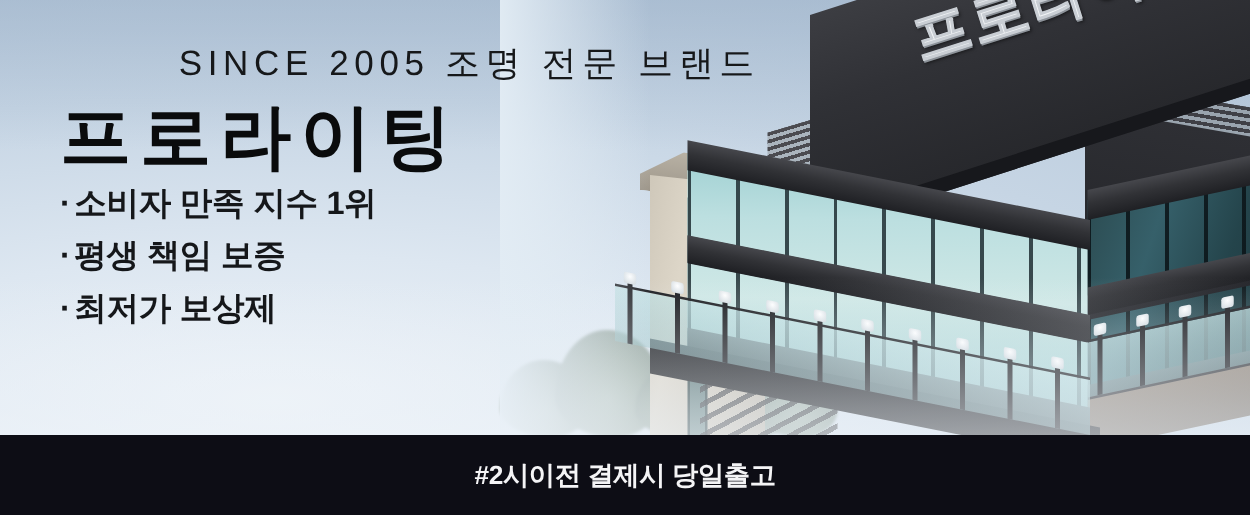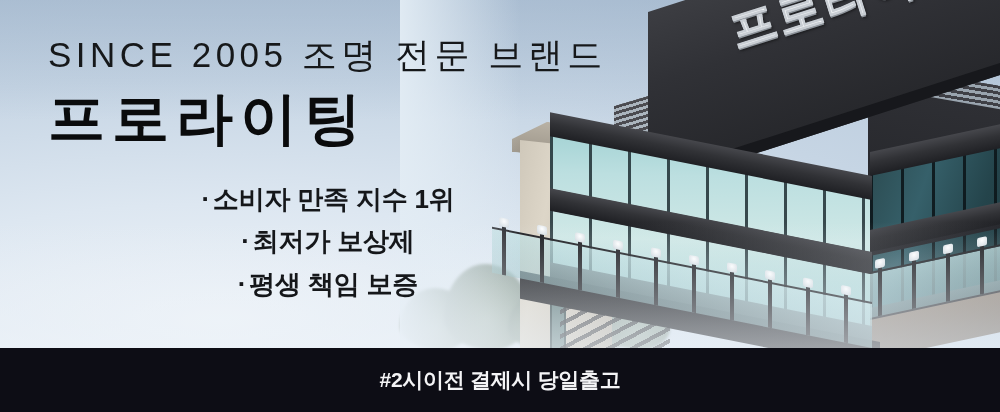--- a/index.html
+++ b/index.html
@@ -199,39 +199,38 @@
     position:absolute;left:0;top:0;width:120px;height:100%;
     background:linear-gradient(to right,rgba(226,236,244,.96),rgba(226,236,244,0));
     pointer-events:none;
   }
 
   
   .copy{
     position:absolute;left:48px;top:36px;width:560px;
   }
   .since{
-    font-size:35px;
+    font-size:28px;
     font-weight:300;
     color:#16181a;
     letter-spacing:4.5px;
     white-space:nowrap;
     line-height:1.1;
+    text-align:right;
   }
   .brand{
     margin-top:14px;
     font-size:57px;
     font-weight:800;
     color:#0a0b0c;
     letter-spacing:7px;
     line-height:1.05;
     white-space:nowrap;
   }
   .bullets{
-    margin-top:30px;
-    text-align:center;
   }
   .bullet{
     font-size:26px;
     font-weight:700;
     color:#15171a;
     letter-spacing:-0.2px;
     line-height:1.62;
     white-space:nowrap;
   }
   .bullet .dot{margin-right:3px;font-weight:700;}
@@ -333,24 +332,24 @@
   <div class="sky-haze"></div>
 
   <div class="copy">
     <div class="since">SINCE 2005  조명 전문 브랜드</div>
     <div class="brand">프로라이팅</div>
     <div class="bullets">
       <div class="bullet">
         <span class="dot">·</span><span>소비자 만족 지수 1위</span>
       </div>
       <div class="bullet">
-        <span class="dot">·</span><span>최저가 보상제</span>
+        <span class="dot">·</span><span>평생 책임 보증</span>
       </div>
       <div class="bullet">
-        <span class="dot">·</span><span>평생 책임 보증</span>
+        <span class="dot">·</span><span>최저가 보상제</span>
       </div>
     </div>
   </div>
 
   <div class="bottombar">
     <div class="tag">#2시이전 결제시 당일출고</div>
   </div>
 
 </div>
 

